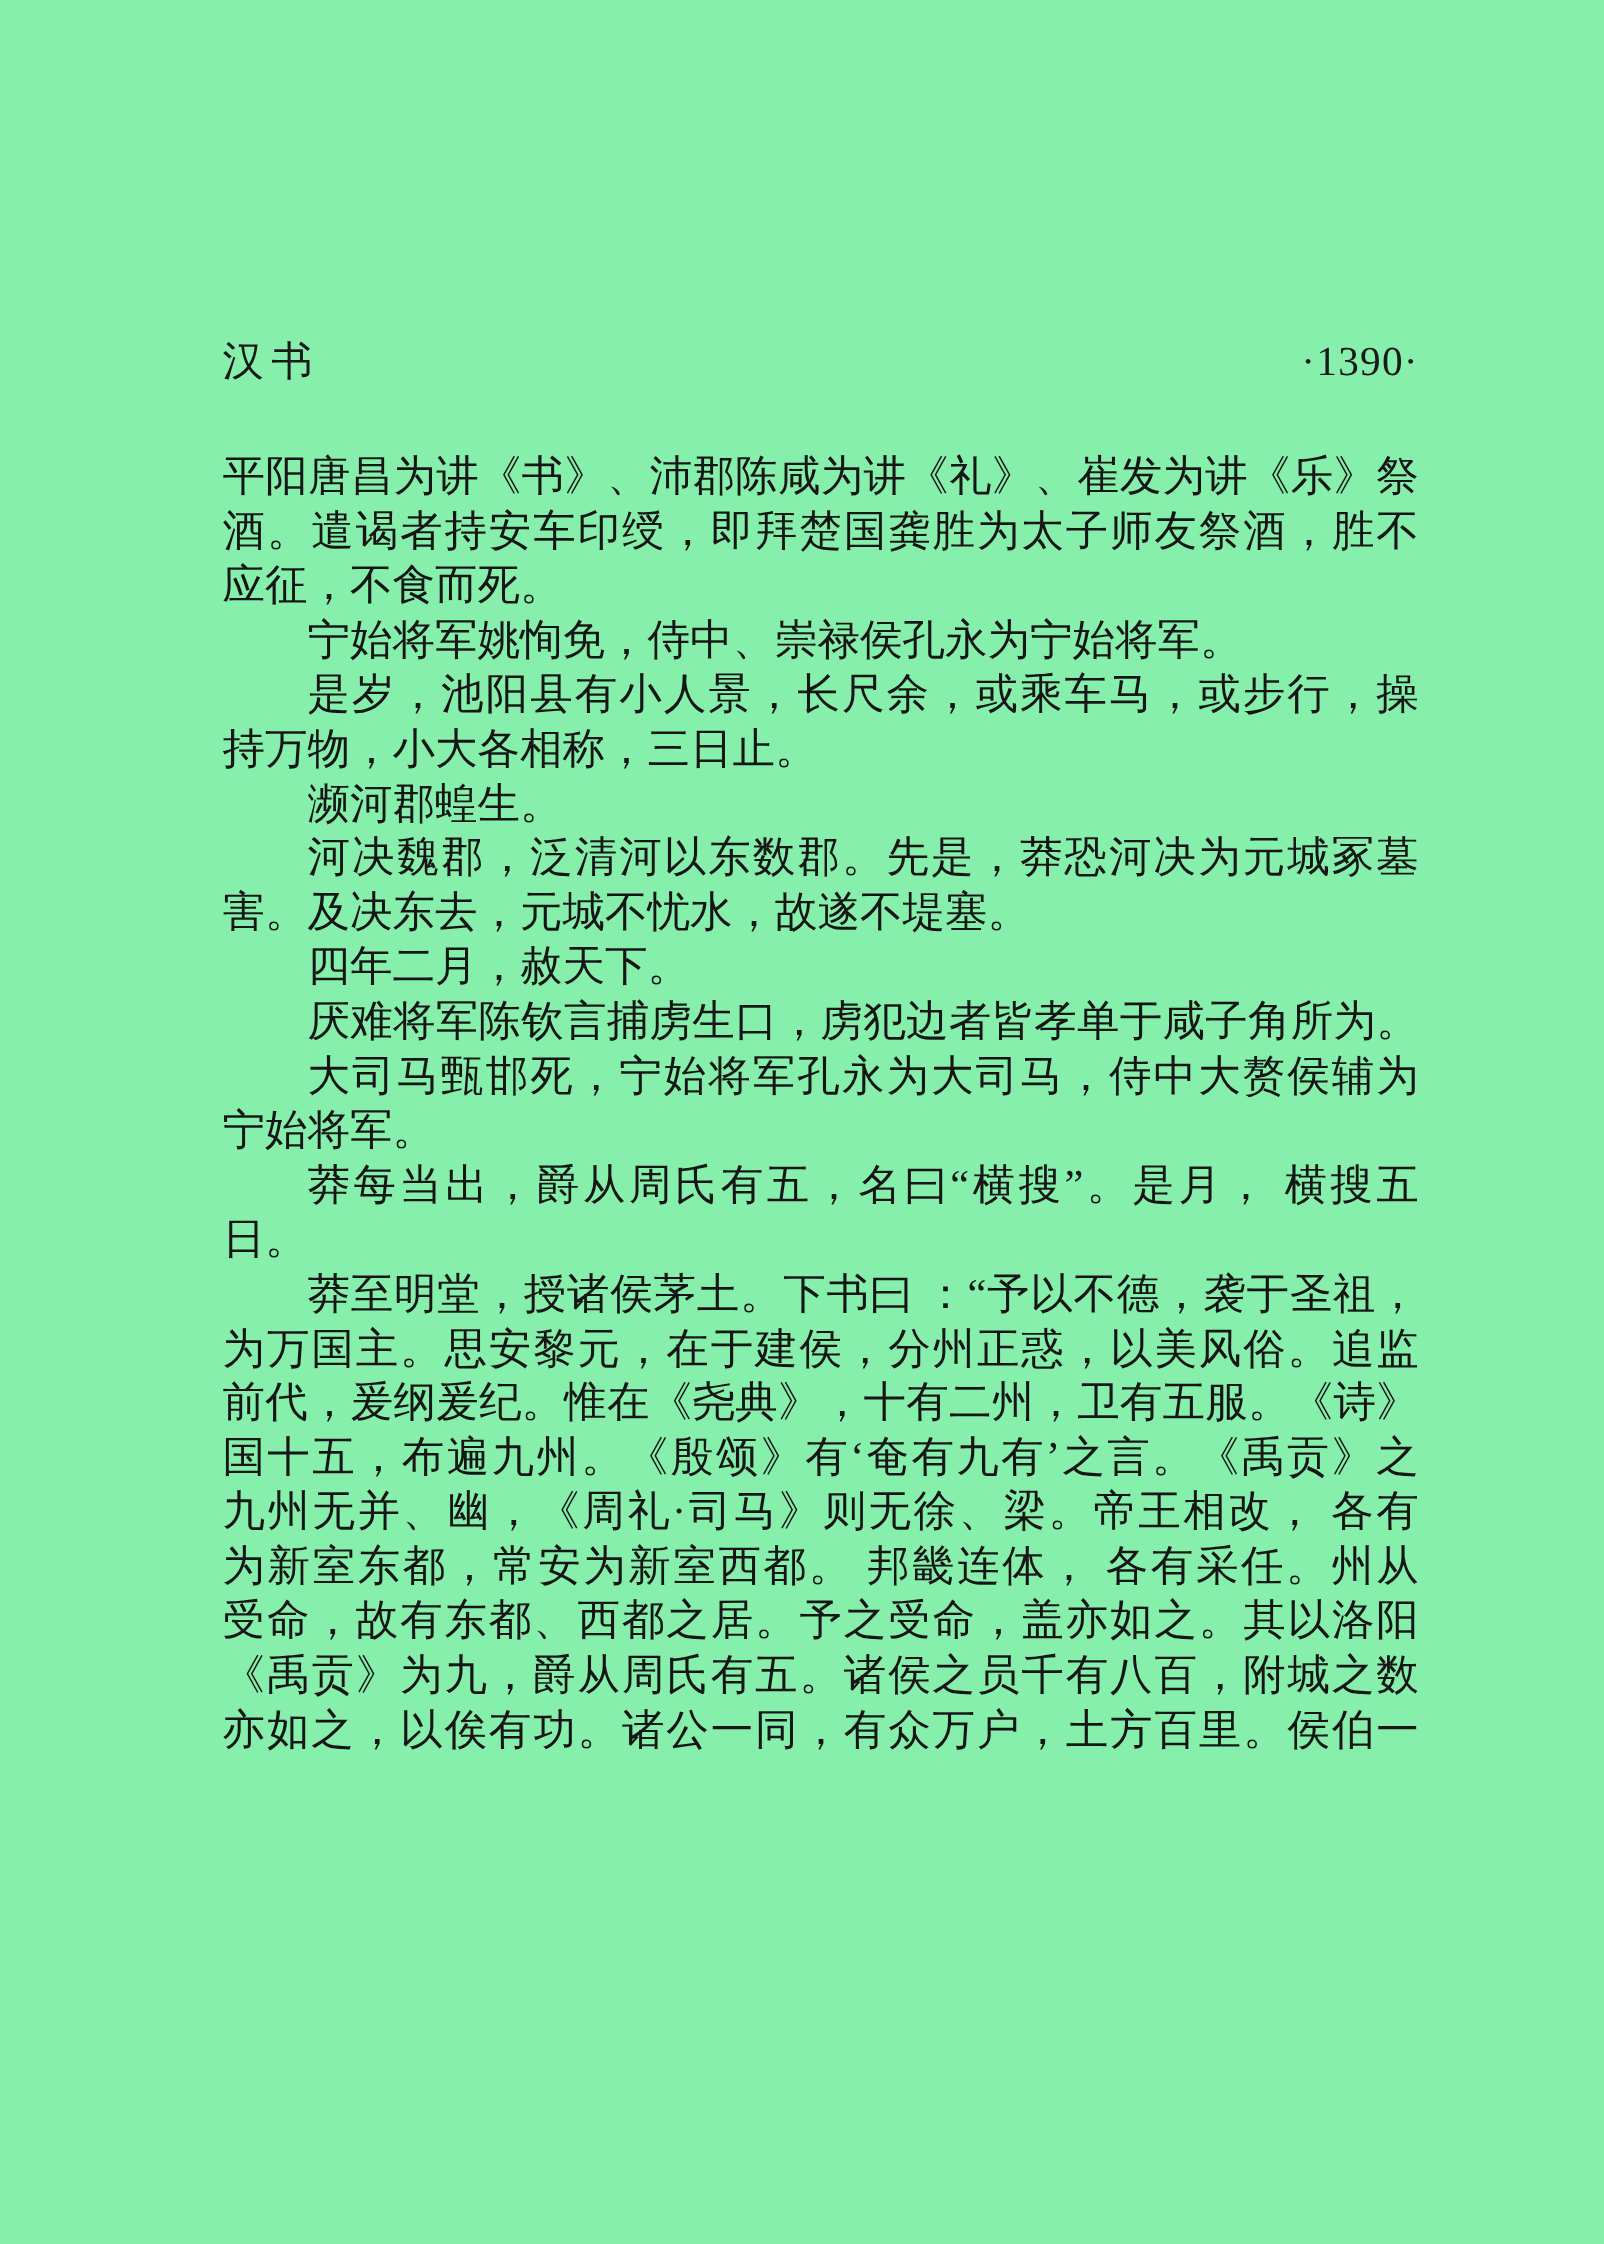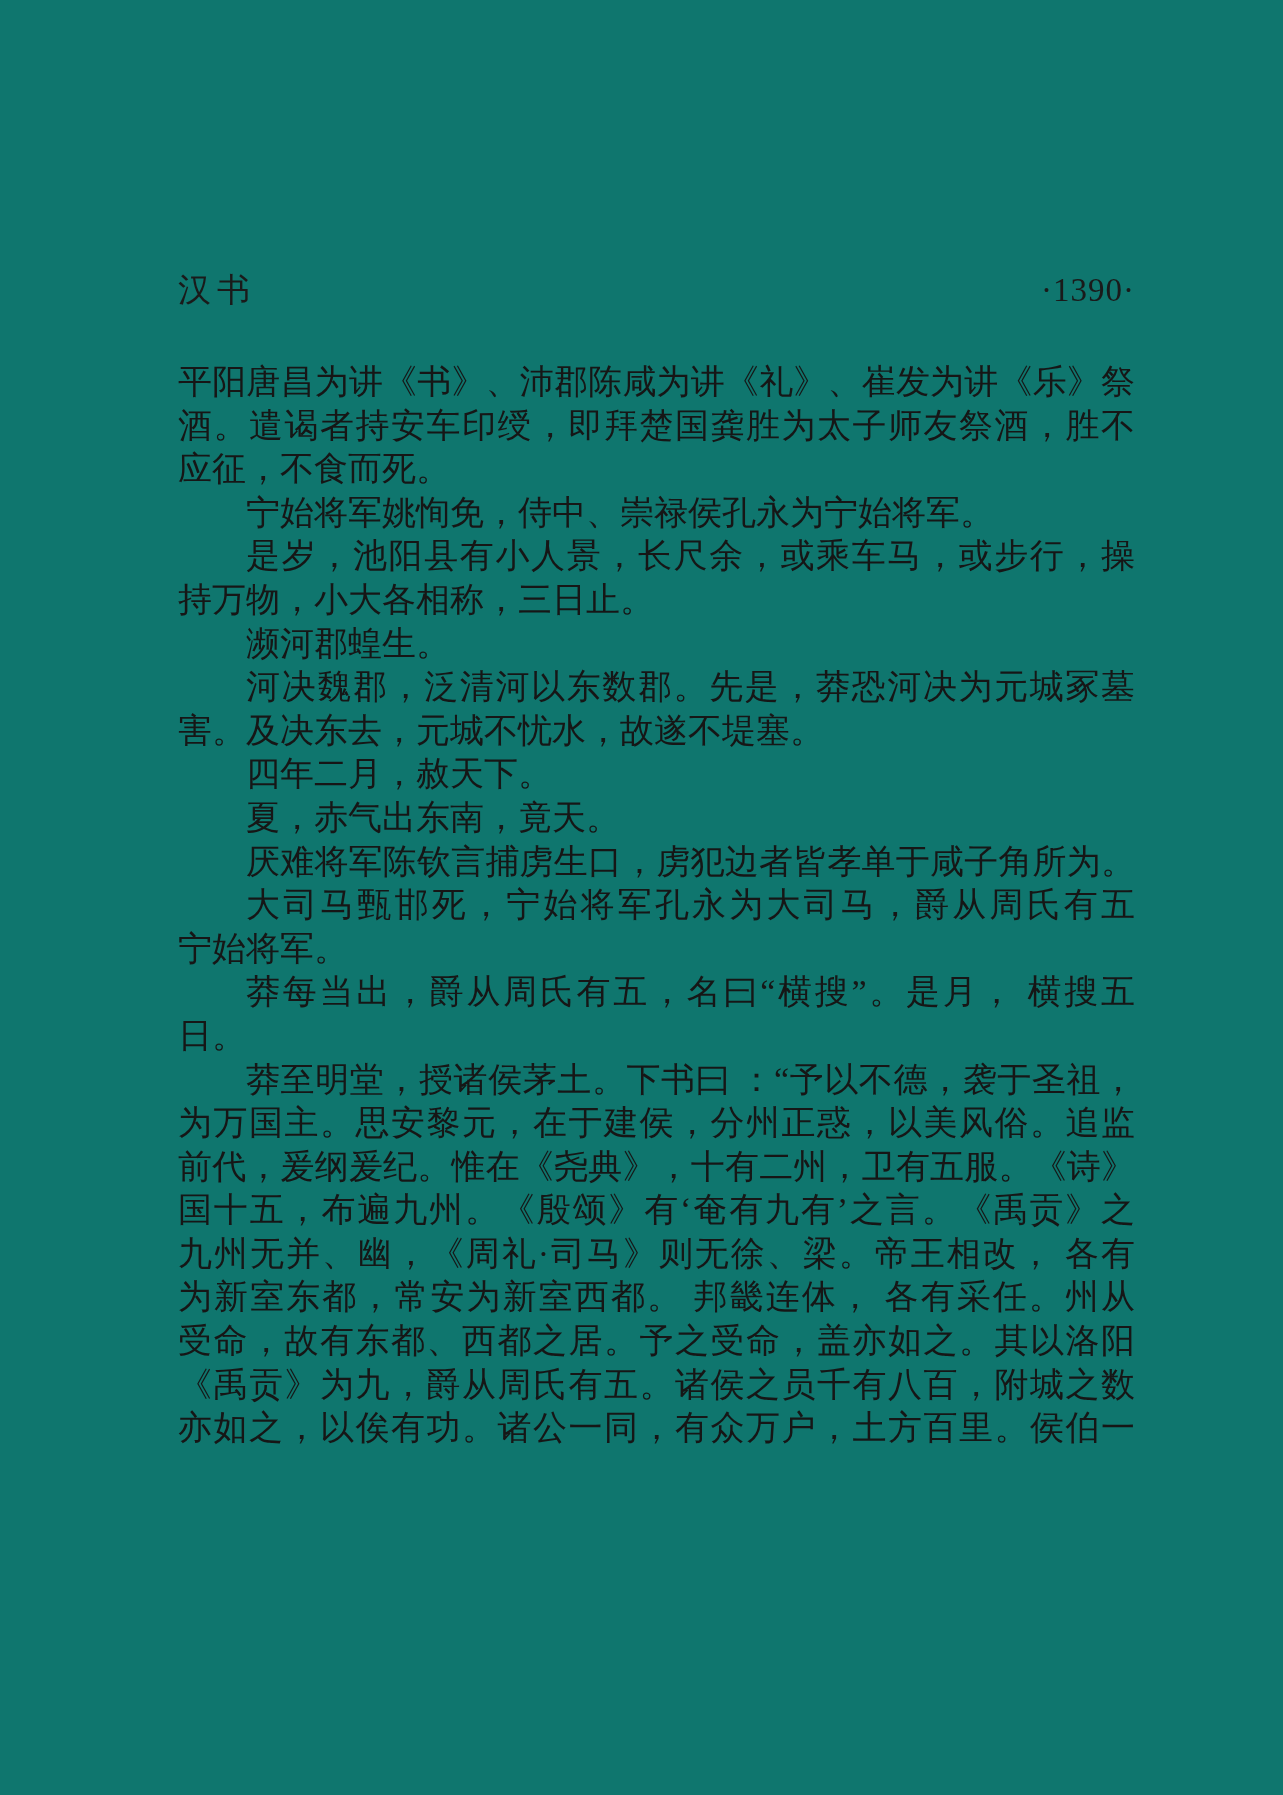--- a/index.html
+++ b/index.html
@@ -11,21 +11,21 @@
     height: 1795px;
     background: #ffffff;
     position: relative;
     font-family: "Liberation Serif", "DejaVu Serif", serif;
     color: #111111;
     overflow: hidden;
   }
   .page {
     position: absolute;
     inset: 0;
-    background: #0f766e;
+    background: #86efac;
   }
   .page-header {
     position: absolute;
     left: 178px;
     top: 270px;
     width: 957px;
     display: flex;
     justify-content: space-between;
     align-items: baseline;
     font-size: 33px;
@@ -77,23 +77,22 @@
       <div class="line fill">平阳唐昌为讲《书》、沛郡陈咸为讲《礼》、崔发为讲《乐》祭</div>
       <div class="line fill">酒。遣谒者持安车印绶，即拜楚国龚胜为太子师友祭酒，胜不</div>
       <div class="line left">应征，不食而死。</div>
       <div class="line left indent">宁始将军姚恂免，侍中、崇禄侯孔永为宁始将军。</div>
       <div class="line fill indent">是岁，池阳县有小人景，长尺余，或乘车马，或步行，操</div>
       <div class="line left">持万物，小大各相称，三日止。</div>
       <div class="line left indent">濒河郡蝗生。</div>
       <div class="line fill indent">河决魏郡，泛清河以东数郡。先是，莽恐河决为元城冢墓</div>
       <div class="line left">害。及决东去，元城不忧水，故遂不堤塞。</div>
       <div class="line left indent">四年二月，赦天下。</div>
-      <div class="line left indent">夏，赤气出东南，竟天。</div>
       <div class="line fill indent">厌难将军陈钦言捕虏生口，虏犯边者皆孝单于咸子角所为。</div>
-      <div class="line fill indent">大司马甄邯死，宁始将军孔永为大司马，爵从周氏有五</div>
+      <div class="line fill indent">大司马甄邯死，宁始将军孔永为大司马，侍中大赘侯辅为</div>
       <div class="line left">宁始将军。</div>
       <div class="line fill indent">莽每当出，爵从周氏有五，名曰“横搜”。是月， 横搜五</div>
       <div class="line left">日。</div>
       <div class="line fill indent">莽至明堂，授诸侯茅土。下书曰 ：“予以不德，袭于圣祖，</div>
       <div class="line fill">为万国主。思安黎元，在于建侯，分州正惑，以美风俗。追监</div>
       <div class="line fill">前代，爰纲爰纪。惟在《尧典》，十有二州，卫有五服。《诗》</div>
       <div class="line fill">国十五，布遍九州。《殷颂》有‘奄有九有’之言。《禹贡》之</div>
       <div class="line fill">九州无并、幽，《周礼·司马》则无徐、梁。帝王相改， 各有</div>
       <div class="line fill">为新室东都，常安为新室西都。 邦畿连体， 各有采任。州从</div>
       <div class="line fill">受命，故有东都、西都之居。予之受命，盖亦如之。其以洛阳</div>

